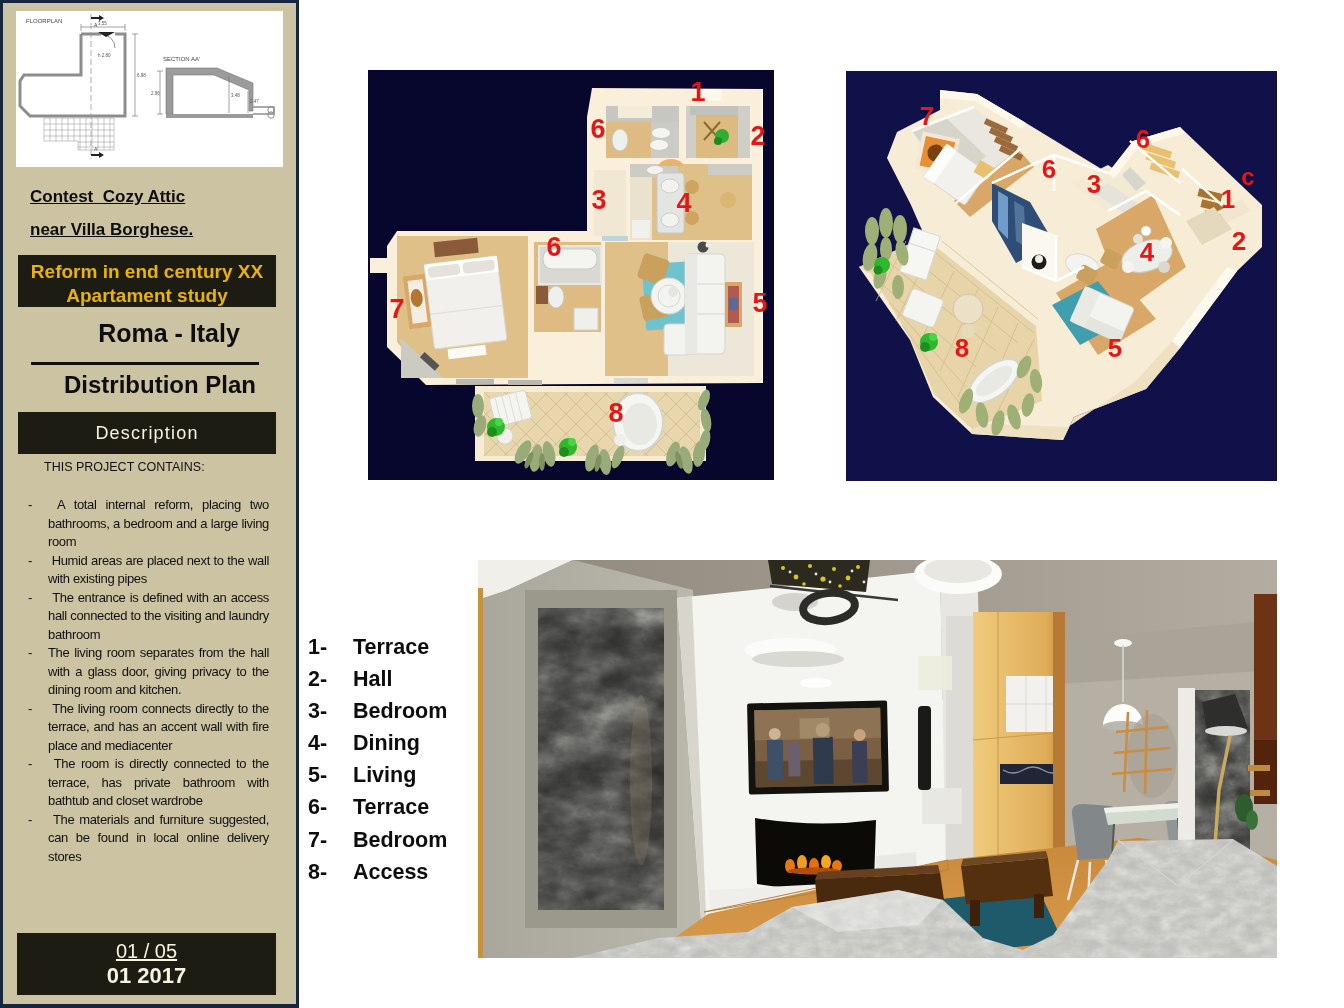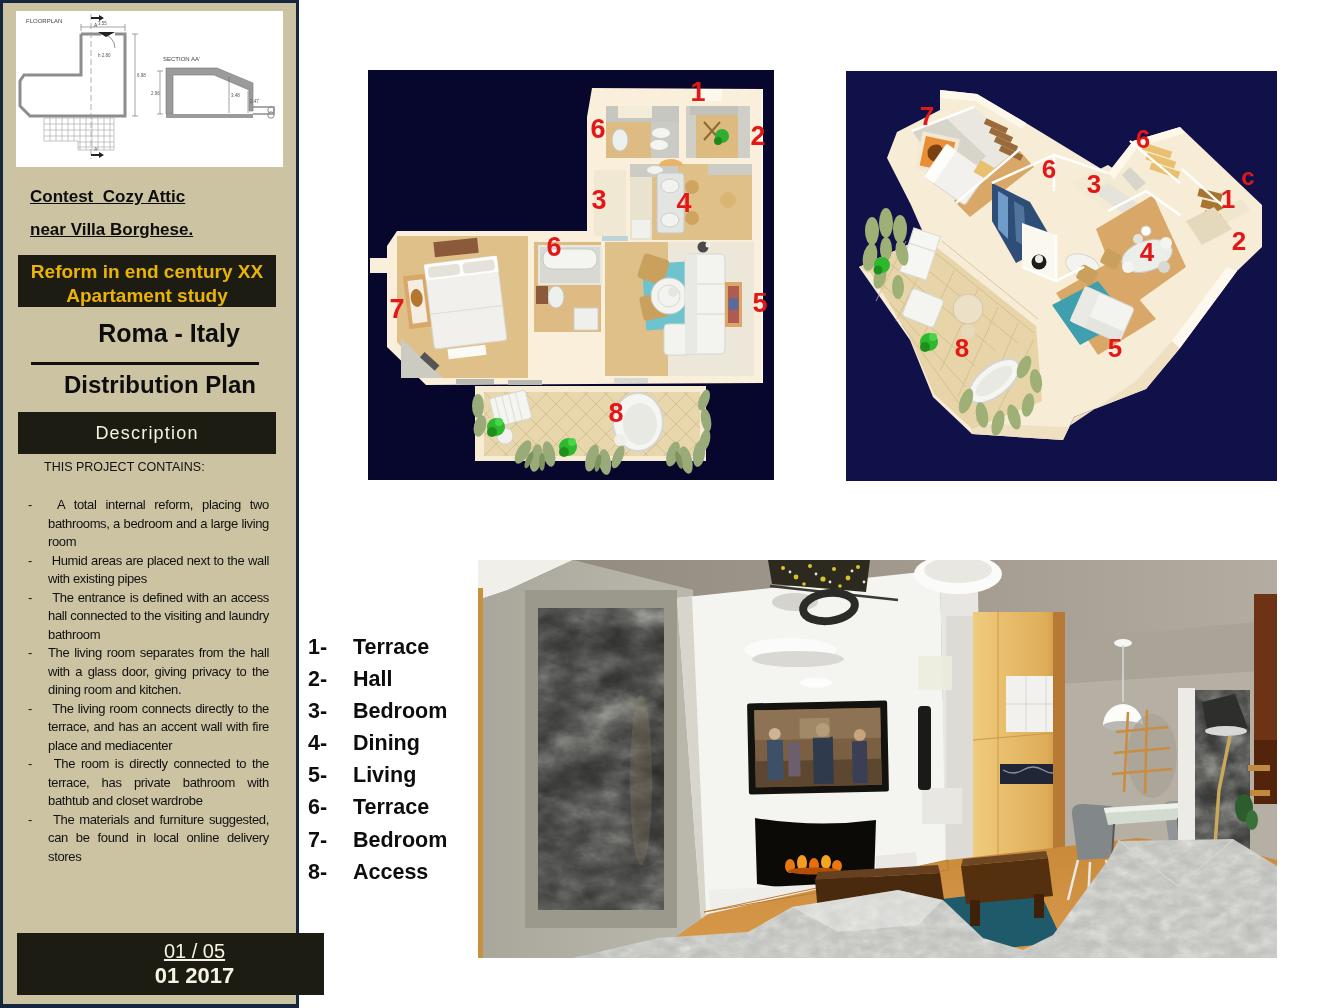--- a/index.html
+++ b/index.html
@@ -18,21 +18,21 @@
         line-height:24px;padding-top:5px;box-sizing:border-box;color:#eab308;}
   .roma{left:0px;top:319px;width:296px;text-align:center;font-size:25px;font-weight:bold;color:#0d0d0d;padding-left:21px;}
   .divline{left:31px;top:362px;width:228px;height:3px;background:#111;}
   .distplan{left:0px;top:371px;width:296px;text-align:center;font-size:24px;font-weight:bold;color:#0d0d0d;margin-left:12px;}
   .box2{left:18px;top:412px;width:258px;height:42px;font-size:18px;letter-spacing:1.2px;line-height:42px;}
   .contains{left:28px;top:460px;width:250px;font-size:12.5px;color:#111;margin-left:16px;}
   .bullets{left:28px;top:496px;width:241px;font-size:13px;letter-spacing:-0.35px;color:#111;line-height:18.5px;}
   .bullets .it{display:flex;}
   .bullets .d{width:20px;flex:none;}
   .bullets .t{text-align:justify;flex:1;}
-  .pagebox{left:17px;top:933px;width:259px;height:62px;padding-left:48px;}
+  .pagebox{left:17px;top:933px;width:259px;height:62px;}
   .pagebox .l1{font-size:20px;text-decoration:underline;margin-top:7px;}
   .pagebox .l2{font-size:22px;font-weight:bold;}
   .legend{left:308px;top:635px;width:170px;font-size:21.5px;font-weight:bold;color:#0d0d0d;}
   .legend .row{height:32.1px;display:flex;align-items:baseline;}
   .legend .n{width:45px;}
 </style>
 </head>
 <body>
 
 <div class="abs sidebar"></div>

